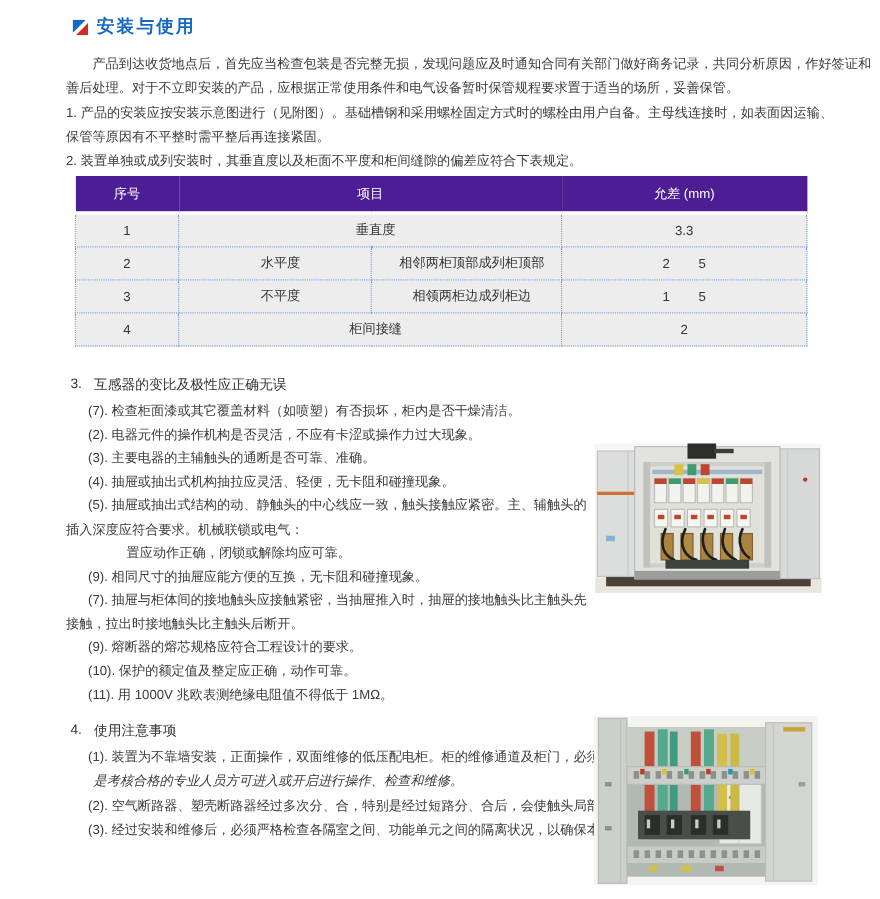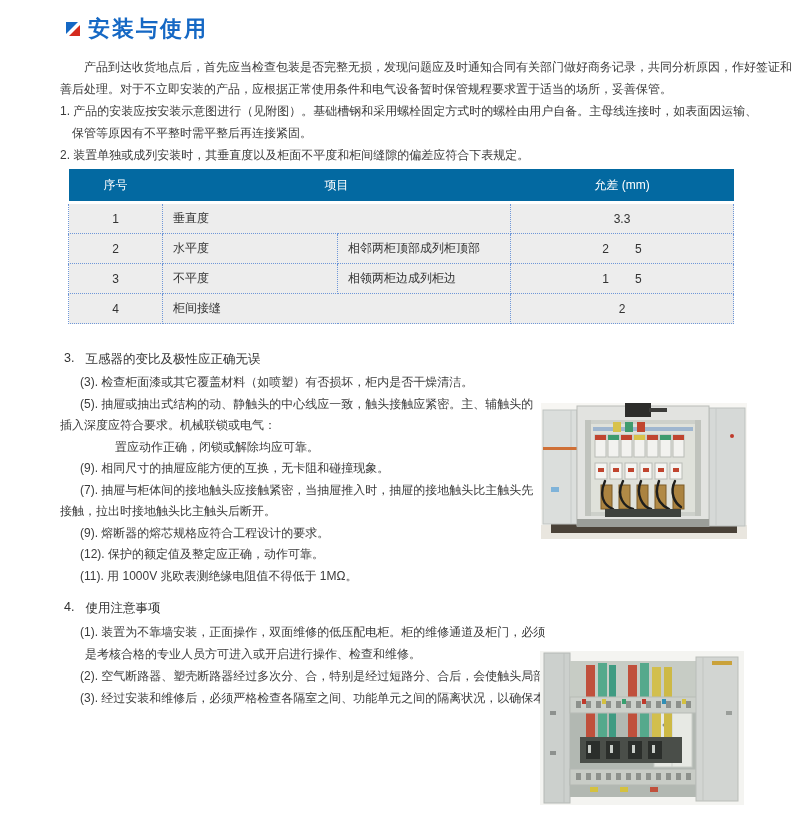--- a/index.html
+++ b/index.html
@@ -2,42 +2,42 @@
 <html><head>
 <meta charset="utf-8">
 <style>
   html,body{margin:0;padding:0;background:#fff;}
   body{
     position:relative;width:800px;height:817px;box-sizing:border-box;
     padding:14px 55px 0 60px;overflow:hidden;
     font-family:"Liberation Sans","DejaVu Sans",sans-serif;color:#3a3a3a;
   }
   .doc-title{display:flex;align-items:center;gap:8px;margin:0 0 12px 6px;}
-  .doc-title .txt{font-size:22px;font-weight:bold;color:#1568c4;letter-spacing:2px;}
+  .doc-title .txt{font-size:16px;font-weight:bold;color:#1568c4;letter-spacing:2px;}
   .doc-title svg{display:block;}
 
   .line{height:22px;line-height:22px;font-size:12px;white-space:nowrap;color:#3b3b3b;}
   .list .line{height:21.5px;line-height:21.5px;}
   [data-ind="0"]{margin-left:0;}
   [data-ind="1"]{margin-left:24px;}
-  [data-ind="2"]{margin-left:12px;}
+  [data-ind="2"]{margin-left:0;}
   [data-ind="3"]{margin-left:20px;}
   [data-ind="4"]{margin-left:55px;}
-  [data-ind="5"]{margin-left:25px;}
+  [data-ind="5"]{margin-left:25px;font-style:italic;}
 
   .tol-table{border-collapse:collapse;table-layout:fixed;width:665px;margin:3px 0 0 8px;}
   .tol-table th{
-    background:#0369a1;color:#fff;font-weight:normal;font-size:12px;height:30px;
+    background:#4c1d95;color:#fff;font-weight:normal;font-size:12px;height:30px;
     border-bottom:3px solid #fff;text-align:center;
   }
   .tol-table td{
     background:#ededed;border:1px dotted #6f97d8;font-size:12px;color:#333;
     height:29px;text-align:center;padding:0;
   }
-  .tol-table td.item{text-align:left;padding-left:10px;}
+  .tol-table td.item{text-align:center;padding-left:10px;}
   .tol-pair{display:inline-flex;gap:26px;}
 
   .sec-head{display:flex;gap:11px;font-size:12.5px;color:#333;margin:0 0 4px 4px;}
   .sec3{margin-top:27px;}
   .sec4{margin-top:13px;}
   .sec4 .line{height:22px;line-height:22px;}
 
   .photo{position:absolute;}
   .photo-top{left:541px;top:403px;width:206px;height:136px;}
   .photo-bottom{left:540px;top:651px;width:204px;height:154px;}
@@ -111,29 +111,32 @@
     </tr>
   </tbody>
 </table>
 
 <div class="sec3">
   <div class="sec-head">
     <span>3.</span>
     <span>互感器的变比及极性应正确无误</span>
   </div>
   <div class="list">
-    <div class="line" data-ind="3">(3). 检查柜面漆或其它覆盖材料（如喷塑）有否损坏，柜内是否干燥清洁。</div>
+    <div class="line" data-ind="3">(7). 检查柜面漆或其它覆盖材料（如喷塑）有否损坏，柜内是否干燥清洁。</div>
+      <div class="line" data-ind="3">(2). 电器元件的操作机构是否灵活，不应有卡涩或操作力过大现象。</div>
+      <div class="line" data-ind="3">(3). 主要电器的主辅触头的通断是否可靠、准确。</div>
+      <div class="line" data-ind="3">(4). 抽屉或抽出式机构抽拉应灵活、轻便，无卡阻和碰撞现象。</div>
       <div class="line" data-ind="3">(5). 抽屉或抽出式结构的动、静触头的中心线应一致，触头接触应紧密。主、辅触头的</div>
       <div class="line" data-ind="0">插入深度应符合要求。机械联锁或电气：</div>
       <div class="line" data-ind="4">置应动作正确，闭锁或解除均应可靠。</div>
       <div class="line" data-ind="3">(9). 相同尺寸的抽屉应能方便的互换，无卡阻和碰撞现象。</div>
       <div class="line" data-ind="3">(7). 抽屉与柜体间的接地触头应接触紧密，当抽屉推入时，抽屉的接地触头比主触头先</div>
       <div class="line" data-ind="0">接触，拉出时接地触头比主触头后断开。</div>
       <div class="line" data-ind="3">(9). 熔断器的熔芯规格应符合工程设计的要求。</div>
-      <div class="line" data-ind="3">(12). 保护的额定值及整定应正确，动作可靠。</div>
+      <div class="line" data-ind="3">(10). 保护的额定值及整定应正确，动作可靠。</div>
       <div class="line" data-ind="3">(11). 用 1000V 兆欧表测绝缘电阻值不得低于 1MΩ。</div>
   </div>
 </div>
 
 <div class="sec4">
   <div class="sec-head">
     <span>4.</span>
     <span>使用注意事项</span>
   </div>
   <div class="list">

